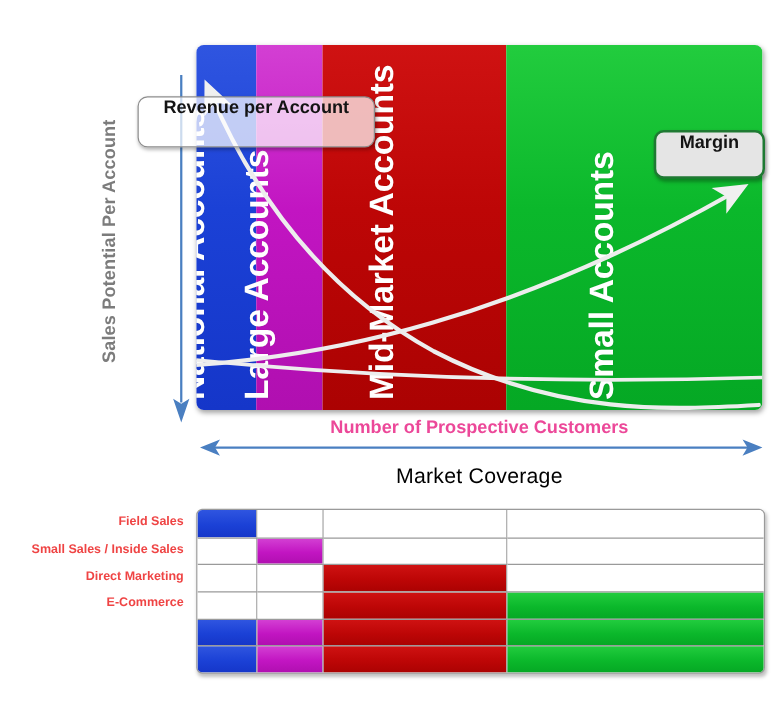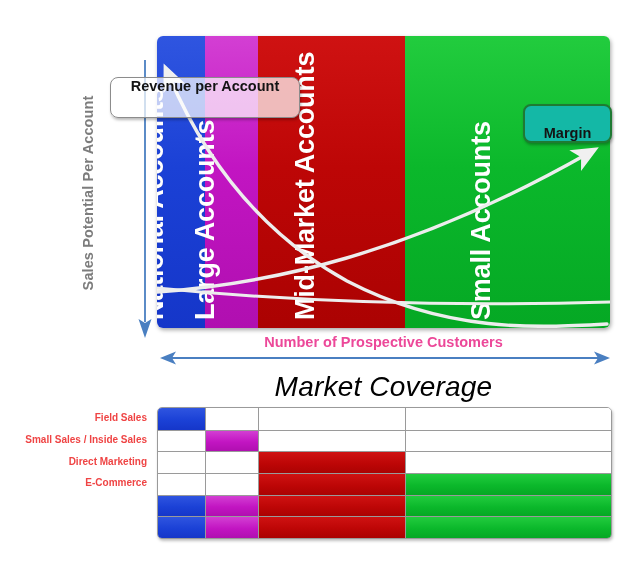--- a/index.html
+++ b/index.html
@@ -122,43 +122,42 @@
     font-weight: bold;
   }
   #margin-callout {
     position: absolute;
     left: 523px;
     top: 104px;
     width: 85px;
     height: 35px;
     border: 2px solid #1f7a33;
     border-radius: 8px;
-    background: #14b8a6;
+    background: #e5e5e5;
     box-shadow: 1px 2px 3px rgba(0,0,0,0.30);
     display: flex;
-    align-items: flex-end;
+    align-items: flex-start;
     justify-content: center;
   }
   #margin-callout span {
     color: #141414;
     font-size: 14.5px;
     font-weight: bold;
   }
 
   
   #market-coverage-title {
     position: absolute;
     left: 157px;
     top: 371px;
     width: 453px;
     text-align: center;
     color: #000000;
-    font-size: 28px;
+    font-size: 17px;
     letter-spacing: 0.2px;
-    font-style: italic;
   }
 
   
   #coverage-table {
     position: absolute;
     left: 157px;
     top: 407px;
     width: 453px;
     height: 130px;
     border: 1.3px solid #9a9a9a;

